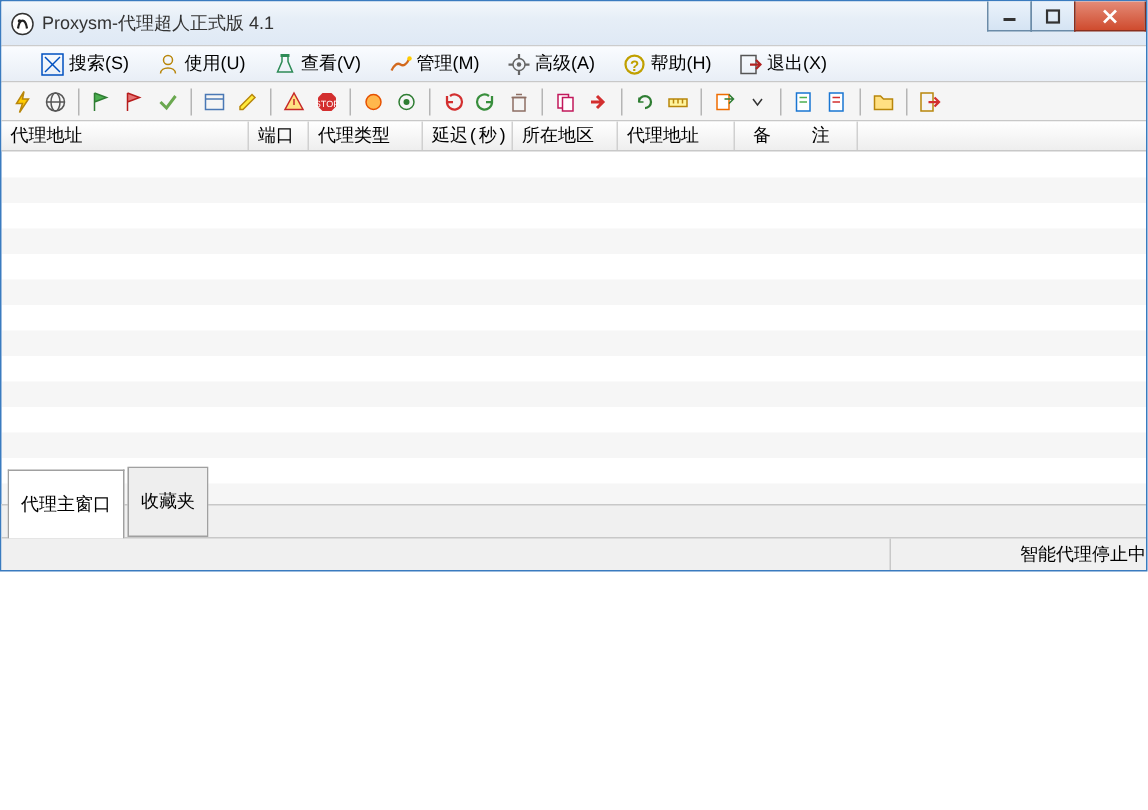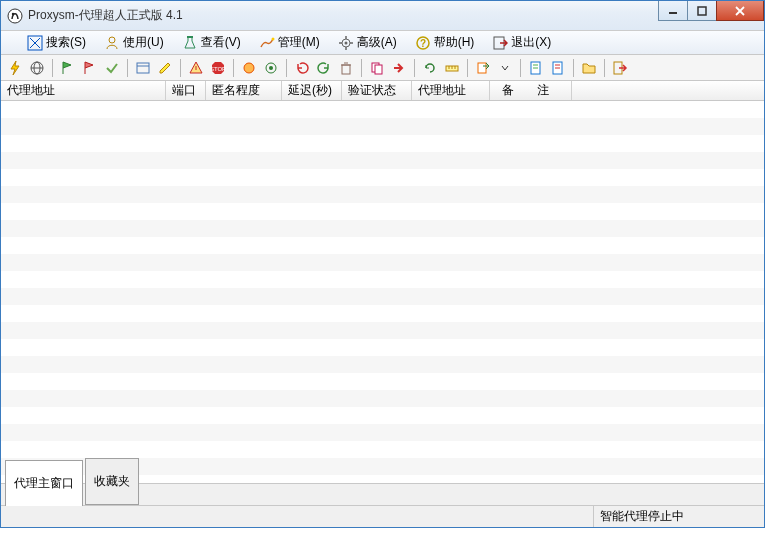--- a/index.html
+++ b/index.html
@@ -1,43 +1,43 @@
 <!DOCTYPE html>
 <html><head>
 <meta charset="utf-8">
 <style>
   * { box-sizing: border-box; margin: 0; padding: 0; }
   body { font-family: "Microsoft YaHei", "SimSun", Arial, sans-serif; font-size: 12px; background: #fff; }
-  .window { width: 765px; height: 528px; border: 1px solid #3a7bbf; background: #fff; position: relative; display: flex; flex-direction: column; }
+  .window { width: 765px; height: 381px; border: 1px solid #3a7bbf; background: #fff; position: relative; display: flex; flex-direction: column; }
   .titlebar { height: 30px; background: linear-gradient(to bottom, #f3f7fb 0%, #e6eef7 40%, #dfe9f5 100%); border-bottom: 1px solid #ccc; display: flex; align-items: center; justify-content: space-between; padding-left: 6px; }
   .titlebar-left { display: flex; align-items: center; gap: 5px; }
   .app-icon { width: 16px; height: 16px; }
   .title-text { color: #333; font-size: 12px; }
   .window-controls { display: flex; height: 100%; align-items: flex-start; }
   .win-btn { width: 30px; height: 20px; border: 1px solid #6b8ba8; border-top: none; background: linear-gradient(to bottom,#eaf2fb,#d5e4f3); display: flex; align-items: center; justify-content: center; font-size: 10px; color: #333; margin-left: -1px; }
   .win-btn.close { width: 48px; background: linear-gradient(to bottom,#e48b77, #cf4b2e); color: #fff; border-color: #8a2f1d; border-top-right-radius: 0; }
   .win-btn svg { display:block; }
   .menubar { height: 24px; background: linear-gradient(to bottom,#fafcff,#e8eef6); border-bottom: 1px solid #c8c8c8; display: flex; align-items: center; padding-left: 20px; gap: 6px; }
   .menu-item { display: flex; align-items: center; gap: 3px; padding: 2px 6px; cursor: default; }
   .menu-icon { width: 16px; height: 16px; display: inline-flex; align-items: center; justify-content: center; }
   .toolbar { height: 26px; border-bottom: 1px solid #c8c8c8; display: flex; align-items: center; padding-left: 4px; gap: 2px; background: #f5f5f5; }
   .tb-sep { width: 1px; height: 18px; background: #b5b5b5; margin: 0 3px; }
   .tb-btn { width: 20px; height: 20px; display: inline-flex; align-items: center; justify-content: center; border: 1px solid transparent; }
-  .list-header { height: 20px; background: linear-gradient(to bottom,#ffffff,#eeeeee); border-bottom: 1px solid #c8c8c8; display: flex; }
+  .list-header { height: 20px; background: linear-gradient(to bottom,#ffffff,#eeeeee); border-bottom: 1px solid #c8c8c8; display: flex; font-family: Liberation Mono, monospace; }
   .col { border-right: 1px solid #d0d0d0; padding: 2px 6px; font-size: 12px; display: flex; align-items: center; white-space: nowrap; overflow: hidden; }
   .list-body { flex: 1; overflow: auto; background: #fff; position: relative; }
   .row-stripe { height: 17px; border-bottom: 0; }
   .row-stripe:nth-child(odd) { background: #fff; }
   .row-stripe:nth-child(even) { background: #f6f6f6; }
   .tabbar { height: 22px; border-top: 1px solid #c8c8c8; background: #f0f0f0; display: flex; align-items: flex-end; padding-left: 4px; }
   .tab { padding: 14px 8px; border: 1px solid #a0a0a0; border-bottom: none; background: #fff; font-size: 12px; margin-right: 2px; position: relative; top: 1px; }
   .tab.inactive { background: #eee; border-bottom: 1px solid #a0a0a0; top:0;margin-top:12px; }
   .statusbar { height: 22px; border-top: 1px solid #c8c8c8; background: #f0f0f0; display: flex; align-items: center; }
   .status-cell { flex: 1; border-right: 1px solid #c8c8c8; height: 100%; display: flex; align-items: center; padding-left: 6px; }
-  .status-cell:last-child { flex: 0 0 170px; border-right: none; justify-content: flex-start; }
+  .status-cell:last-child { flex: 0 0 170px; border-right: none; justify-content: flex-end; }
   .remarks { letter-spacing: 10px; padding-left: 12px; text-align: right; }
 </style>
 </head>
 <body>
 
 <div class="window">
 
   <div class="titlebar">
     <div class="titlebar-left">
       <span class="app-icon">
@@ -295,27 +295,27 @@
   </div>
 
   <div class="list-header">
     <div class="col" style="width:165px">
         <span>代理地址</span>
       </div>
     <div class="col" style="width:40px">
         <span>端口</span>
       </div>
     <div class="col" style="width:76px">
-        <span>匿名程度</span>
+        <span>代理类型</span>
       </div>
     <div class="col" style="width:60px">
         <span>延迟(秒)</span>
       </div>
     <div class="col" style="width:70px">
-        <span>验证状态</span>
+        <span>所在地区</span>
       </div>
     <div class="col" style="width:78px">
         <span>代理地址</span>
       </div>
     <div class="col remarks" style="width:82px">
         <span>备   注</span>
       </div>
     <div class="col" style="flex:1;border-right:none"></div>
   </div>
 

